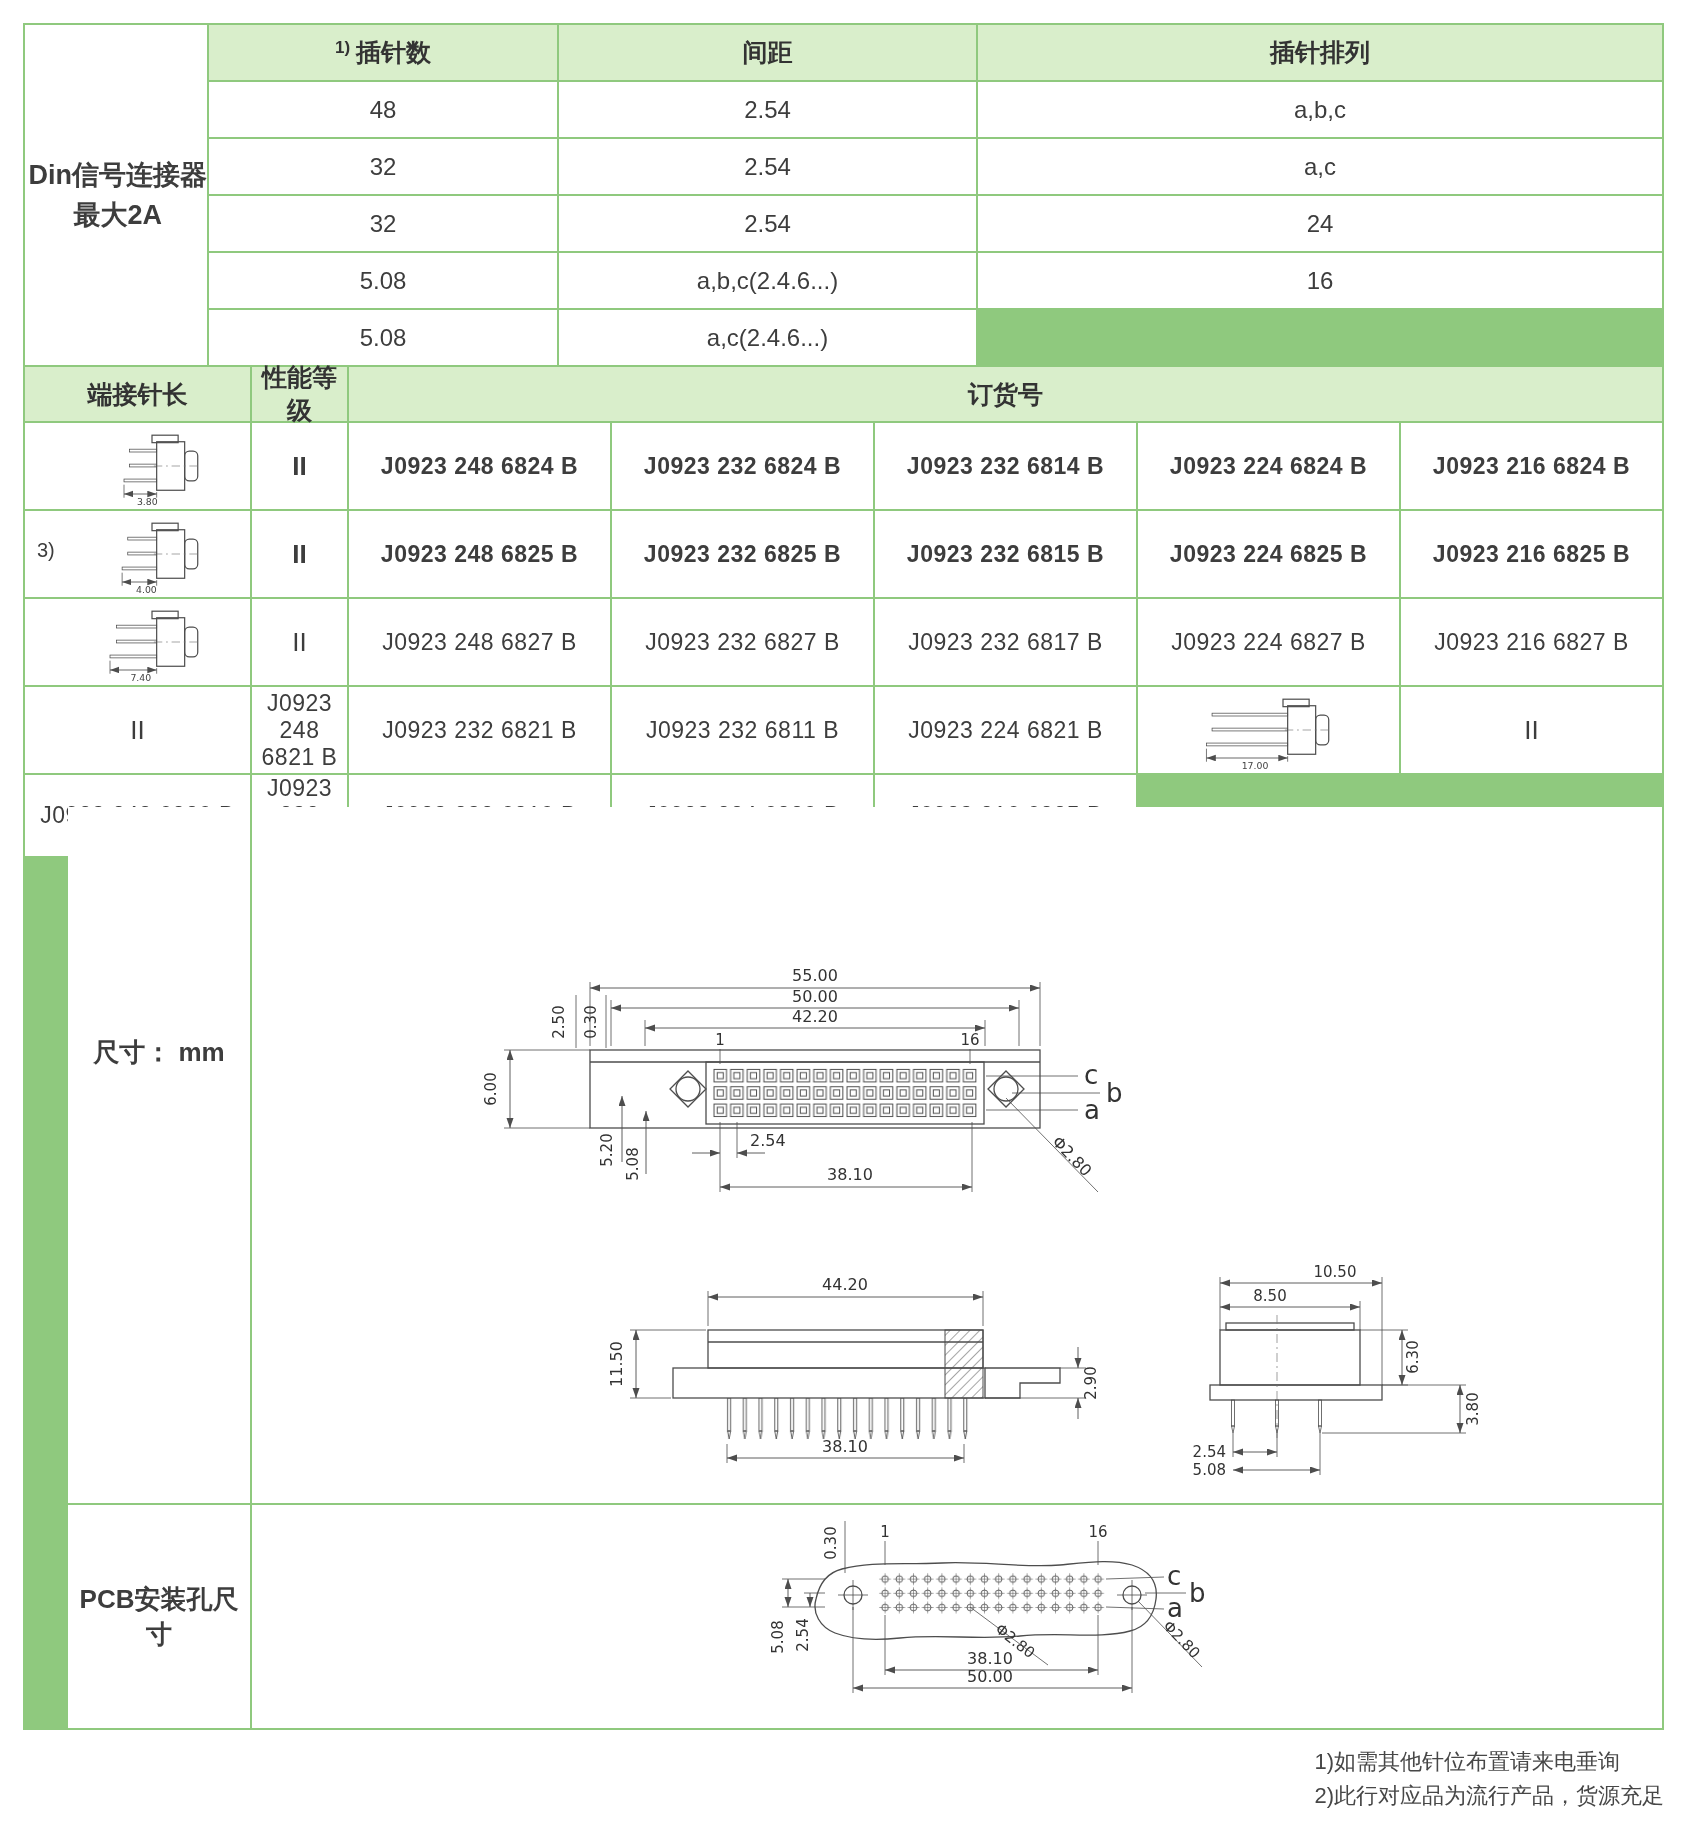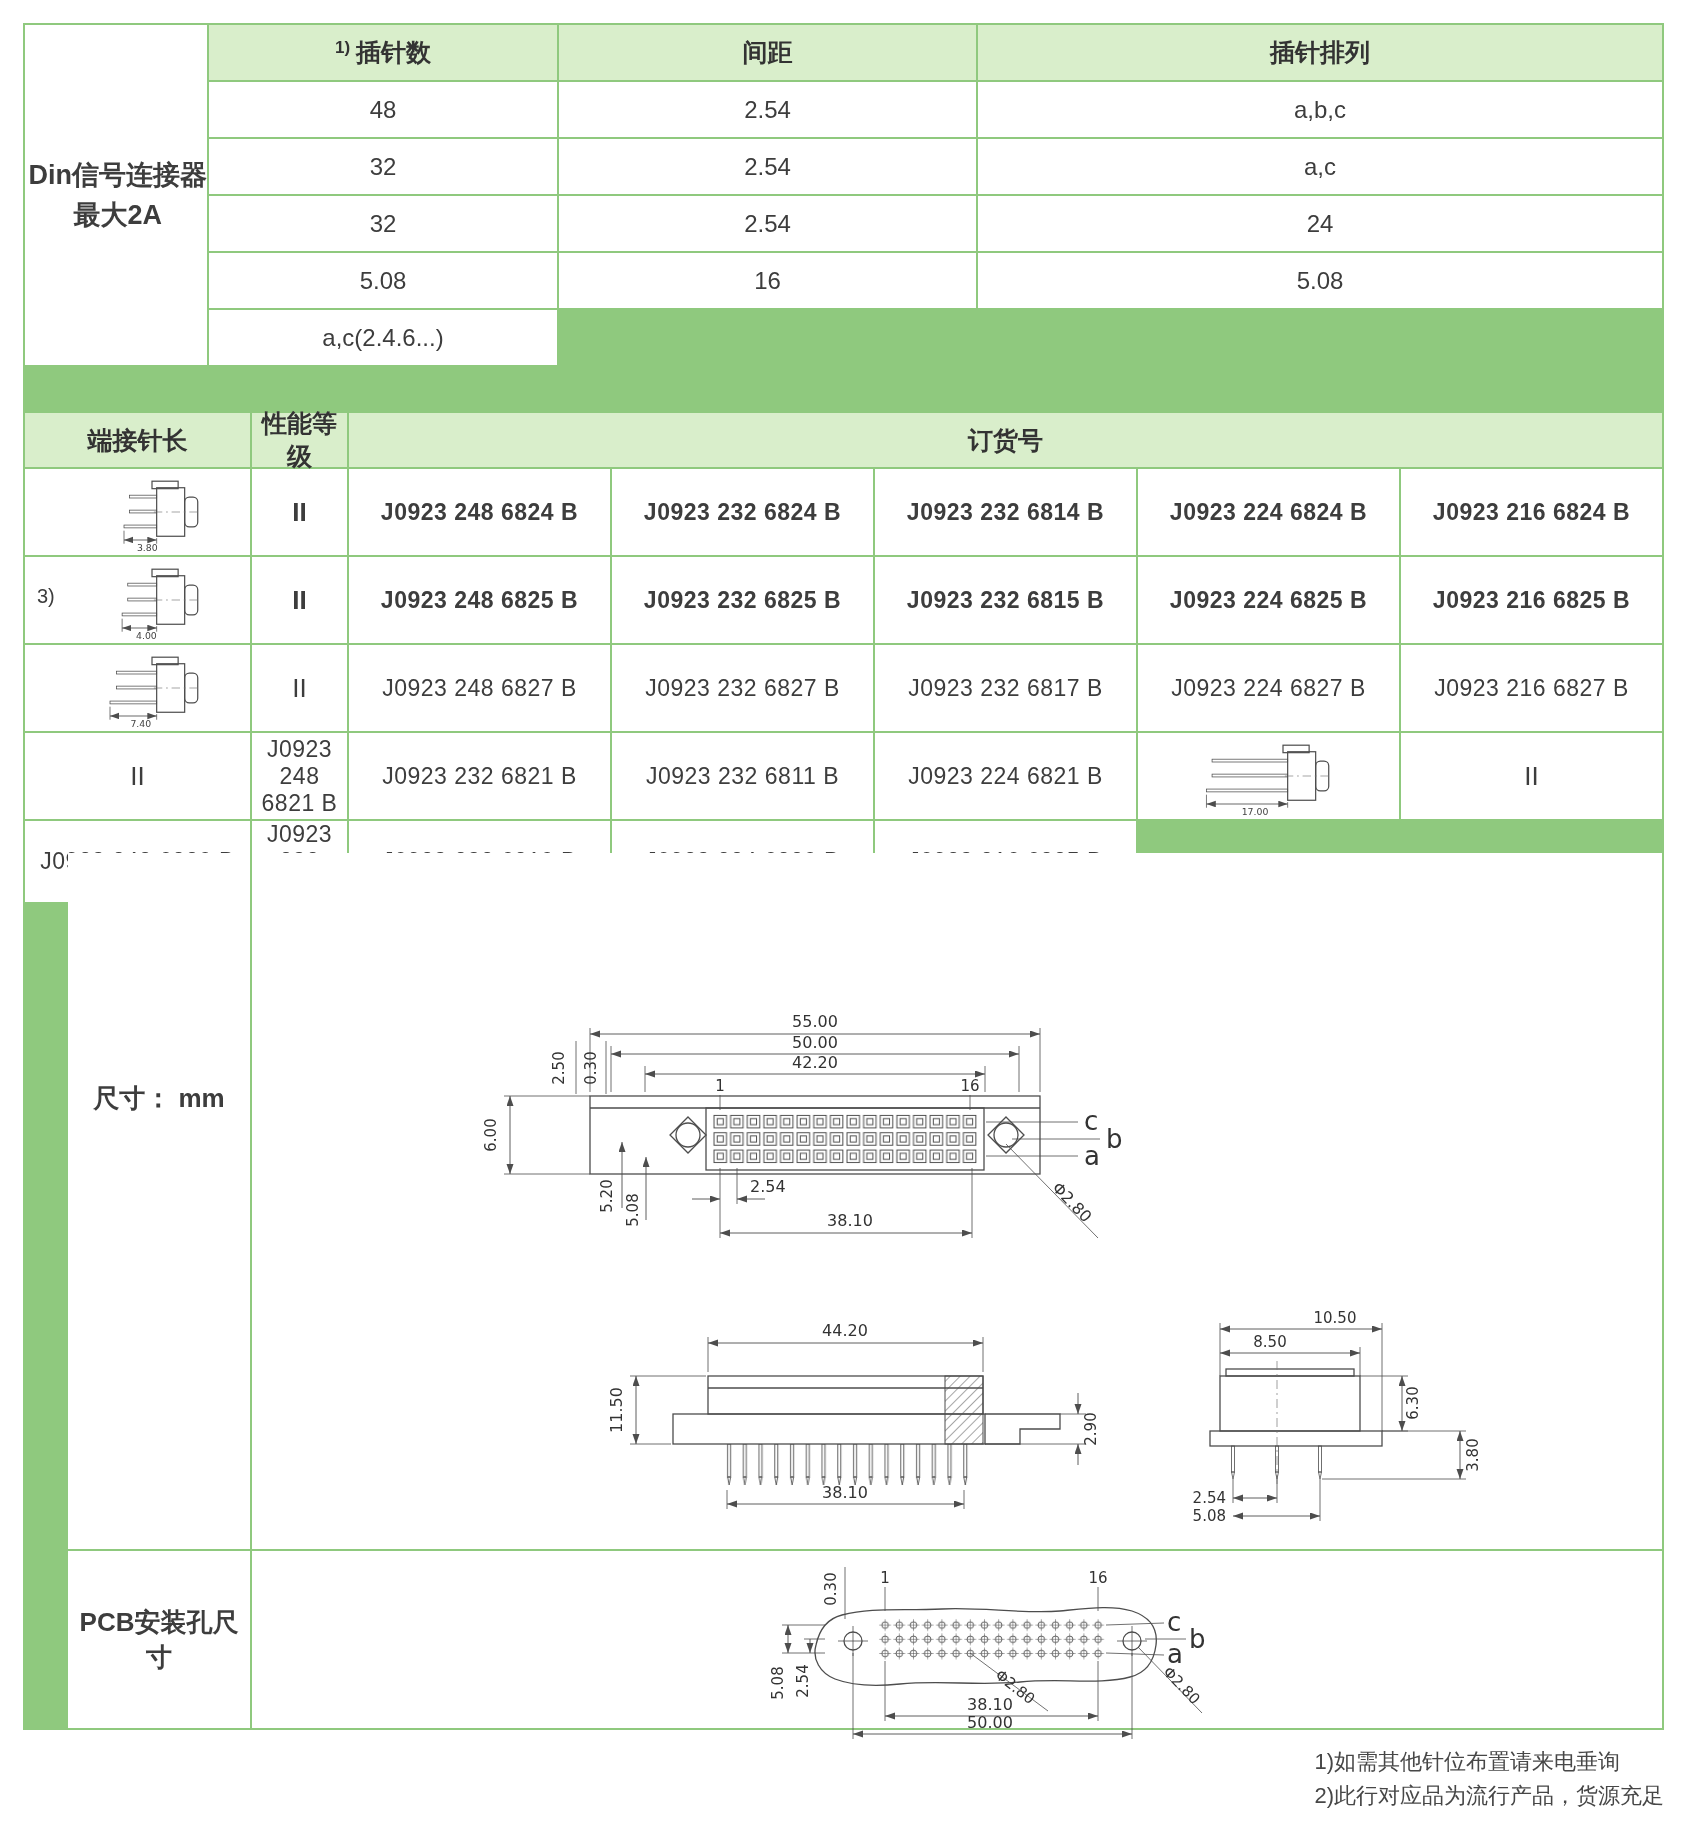--- a/index.html
+++ b/index.html
@@ -3,21 +3,21 @@
 <meta charset="utf-8">
 <style>
   html,body{margin:0;padding:0;background:#fff;}
   .page{position:relative;width:1687px;height:1828px;background:#fff;
         font-family:"Liberation Sans","DejaVu Sans",sans-serif;color:#3d3d3d;overflow:hidden;}
   .tbl{position:absolute;left:23px;top:23px;width:1641px;height:1707px;
        background:#8fc97e;padding:2px;box-sizing:border-box;
        display:flex;flex-direction:column;gap:2px;}
   .sec{display:grid;gap:2px;}
   .sec1{height:340px;grid-template-columns:182px 348px 417px 1fr;grid-template-rows:repeat(6,1fr);}
-  .sec2{height:438px;grid-template-columns:225px 95px repeat(5,1fr);grid-template-rows:54px repeat(5,1fr);margin-top:46px;}
+  .sec2{height:438px;grid-template-columns:225px 95px repeat(5,1fr);grid-template-rows:54px repeat(5,1fr);}
   .sec3{height:696px;grid-template-columns:225px 1fr;}
   .sec4{flex:1;grid-template-columns:225px 1fr;}
   .cell{background:#fff;display:flex;align-items:center;justify-content:center;
         font-size:24px;text-align:center;}
   .hd{background:#d9eecb;font-weight:bold;font-size:25px;color:#333;}
   .rowlabel{font-weight:bold;font-size:27px;line-height:1.5;justify-content:flex-end;}
   .note-sup{font-size:17px;font-weight:bold;margin-right:6px;position:relative;top:-5px;}
   .ordernum{font-size:23px;letter-spacing:.5px;}
   .boldrow{font-weight:bold;}
   .gradecell{font-size:26px;}
@@ -89,20 +89,21 @@
 
       <div class="cell">32</div>
       <div class="cell">2.54</div>
       <div class="cell">a,c</div>
 
       <div class="cell">32</div>
       <div class="cell">2.54</div>
 
       <div class="cell">24</div>
       <div class="cell">5.08</div>
+      <div class="cell">a,b,c(2.4.6...)</div>
 
       <div class="cell">16</div>
       <div class="cell">5.08</div>
       <div class="cell">a,c(2.4.6...)</div>
     </div>
 
     <div class="sec sec2">
       <div class="cell hd">端接针长</div>
       <div class="cell hd">性能等级</div>
       <div class="cell hd" style="grid-column:3/8">订货号</div>

